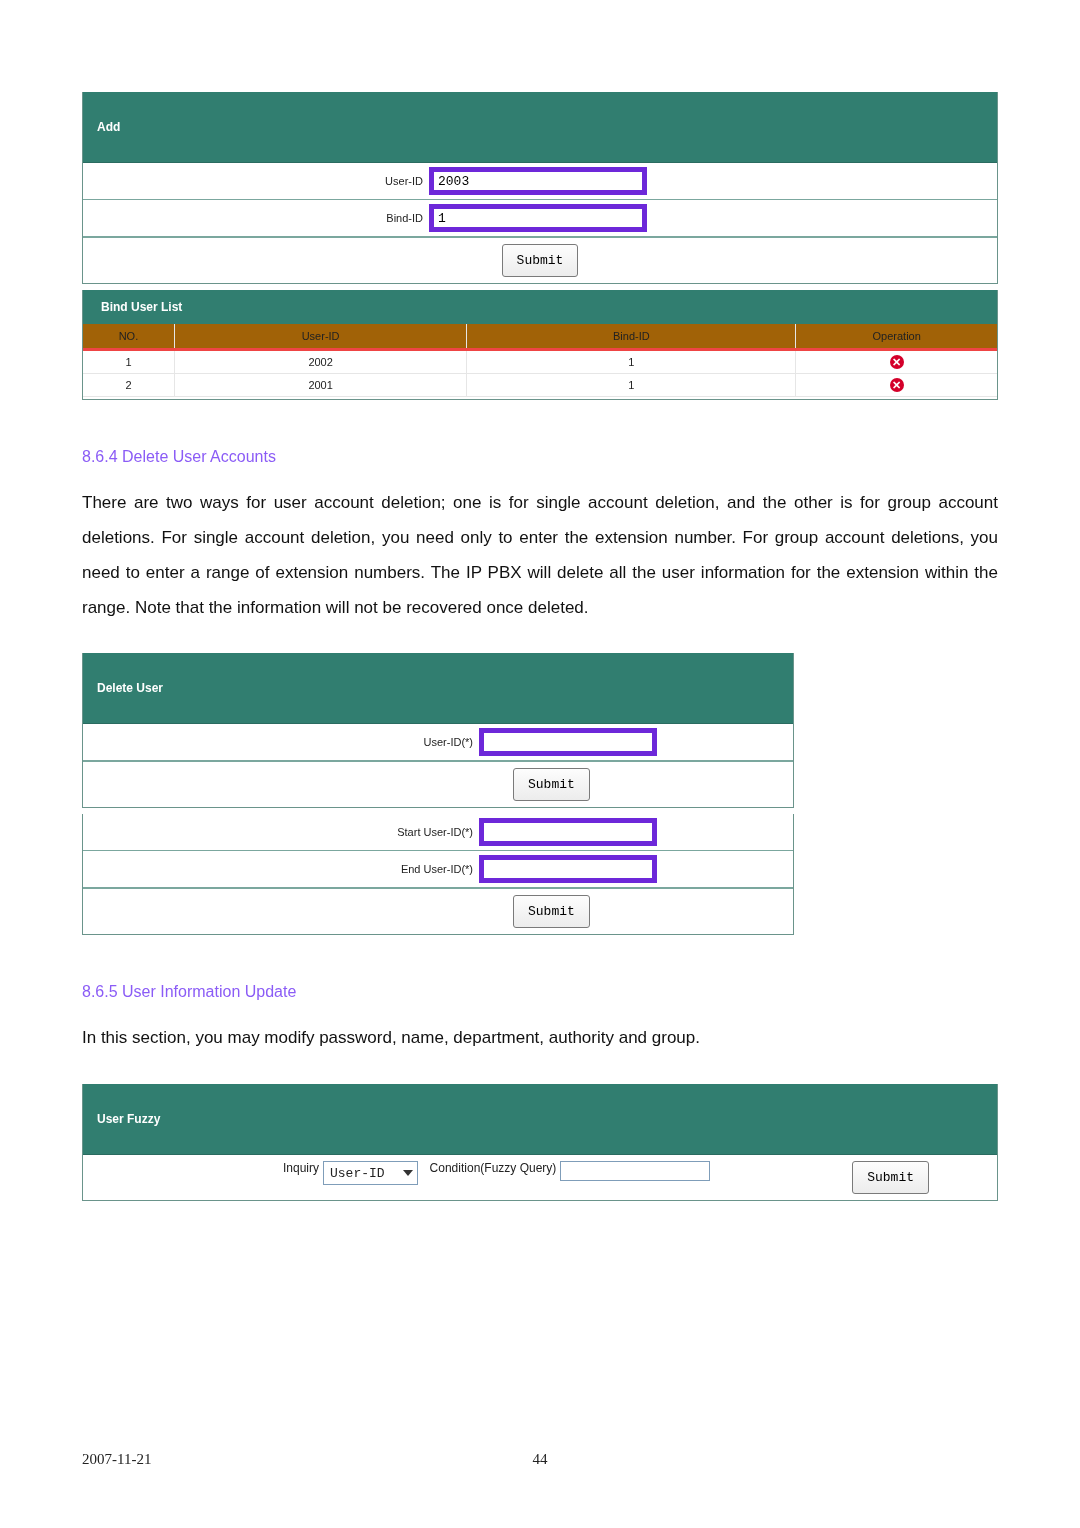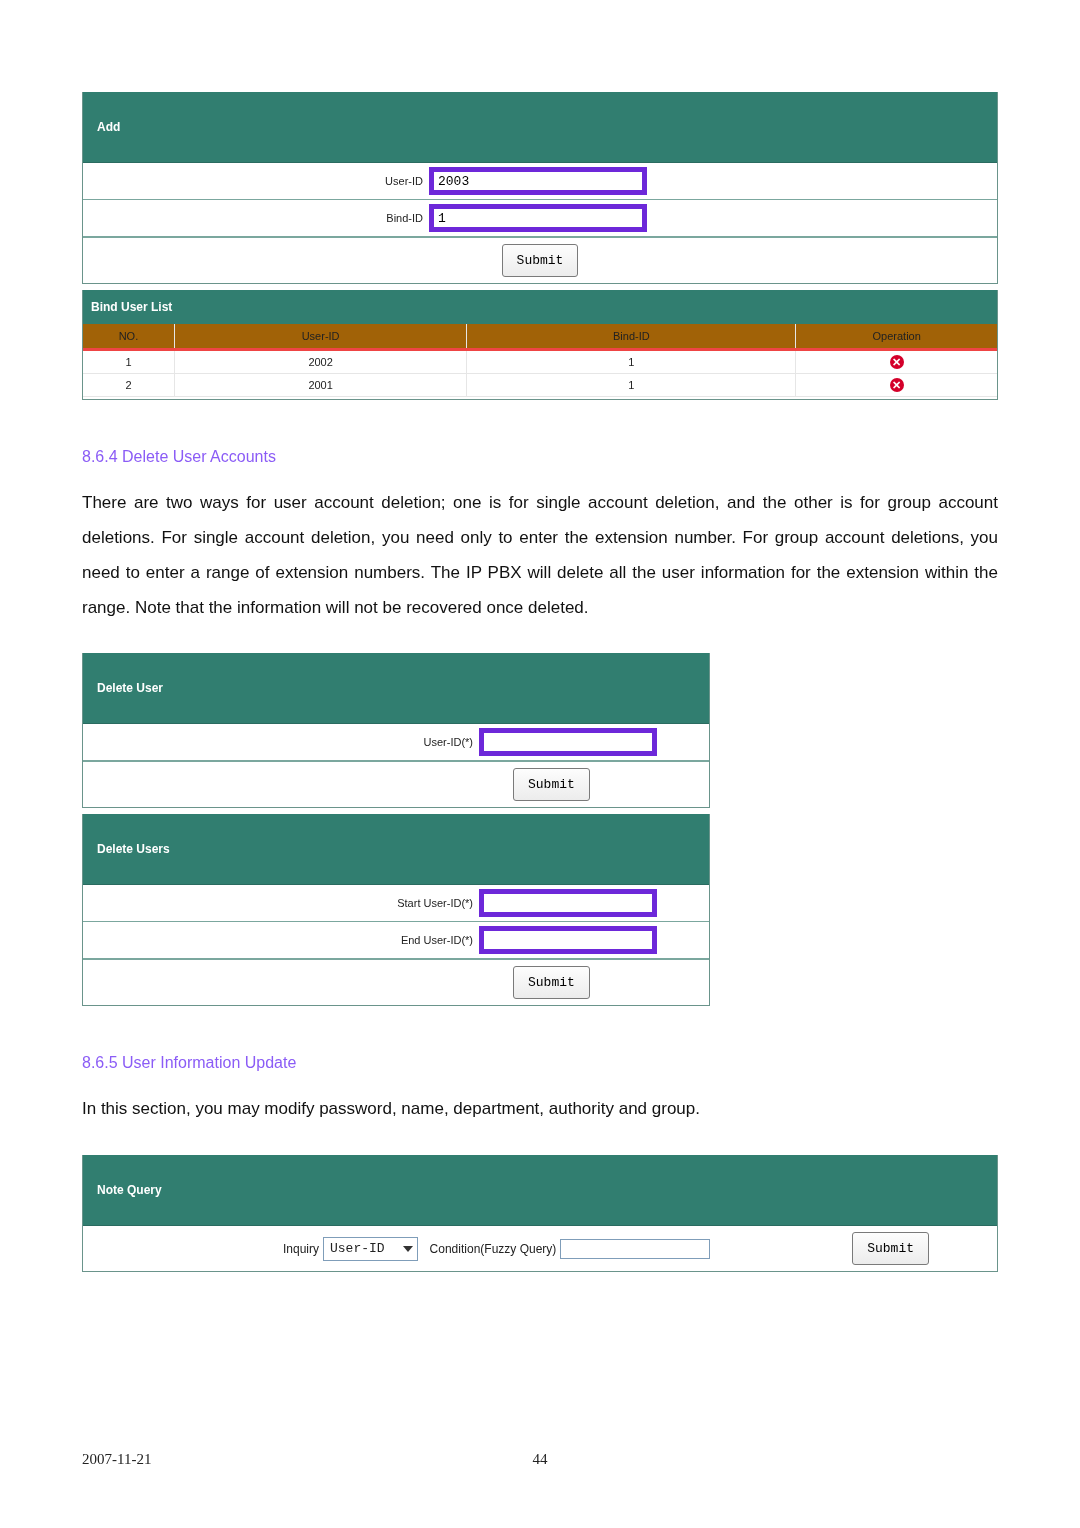--- a/index.html
+++ b/index.html
@@ -63,21 +63,21 @@
     border-radius:3px;
     background:linear-gradient(#fdfdfd,#ececec);
     cursor:pointer;
   }
   
   .list-header{
     background:#317e70;
     color:#fff;
     font-size:12px;
     font-weight:bold;
-    padding:10px 8px;
+    padding:10px 18px;
   }
   .list-table{
     width:100%;
     border-collapse:collapse;
     font-size:11px;
     color:#222;
   }
   .list-table th{
     font-weight:normal;
     background:#a16207;
@@ -110,28 +110,27 @@
     margin:48px 0 20px 0;
   }
   p.body{
     font-size:17px;
     color:#111;
     line-height:2.05;
     text-align:justify;
     margin:0 0 28px 0;
   }
   
-  .narrow-wrap{width:628px;margin-top:15px;}
+  .narrow-wrap{width:712px;margin-top:15px;}
   .narrow .form-label{width:390px;}
   .narrow .form-input{width:160px;}
   .narrow .submit-row{text-align:left;padding-left:430px;}
   
   .query-row{
     display:flex;
-    align-items:center;
     padding:6px 0;
     font-size:12px;
     color:#222;
   }
   .query-row .lbl{width:236px;text-align:right;padding-right:4px;}
   .select{
     border:1px solid #7f9db9;
     height:22px;
     font-family:"Courier New",monospace;
     font-size:13px;
@@ -225,40 +224,39 @@
       <div class="form-row">
         <div class="form-label">User-ID(*)</div>
         <input class="form-input" style="">
       </div>
       <div class="submit-row">
         <button class="btn">Submit</button>
       </div>
     </div>
 
     <div class="panel narrow">
-      <div class="panel-header">Delete Users</div>
       <div class="form-row">
         <div class="form-label">Start User-ID(*)</div>
         <input class="form-input" style="">
       </div>
       <div class="form-row">
         <div class="form-label">End User-ID(*)</div>
         <input class="form-input" style="">
       </div>
       <div class="submit-row">
         <button class="btn">Submit</button>
       </div>
     </div>
   </div>
 
   <h3 class="sec">8.6.5 User Information Update</h3>
   <p class="body">In this section, you may modify password, name, department, authority and group.</p>
 
   <div class="panel">
-    <div class="panel-header">Note Query</div>
+    <div class="panel-header">User Fuzzy</div>
     <div class="query-row">
       <span class="lbl">Inquiry</span>
       <span class="select">
         <span>User-ID</span>
         <svg viewBox="0 0 10 10">
             <polygon points="0,2 10,2 5,8" fill="#333"></polygon>
           </svg>
       </span>
       <span style="width:12px"></span>
       <span>Condition(Fuzzy Query)</span>

